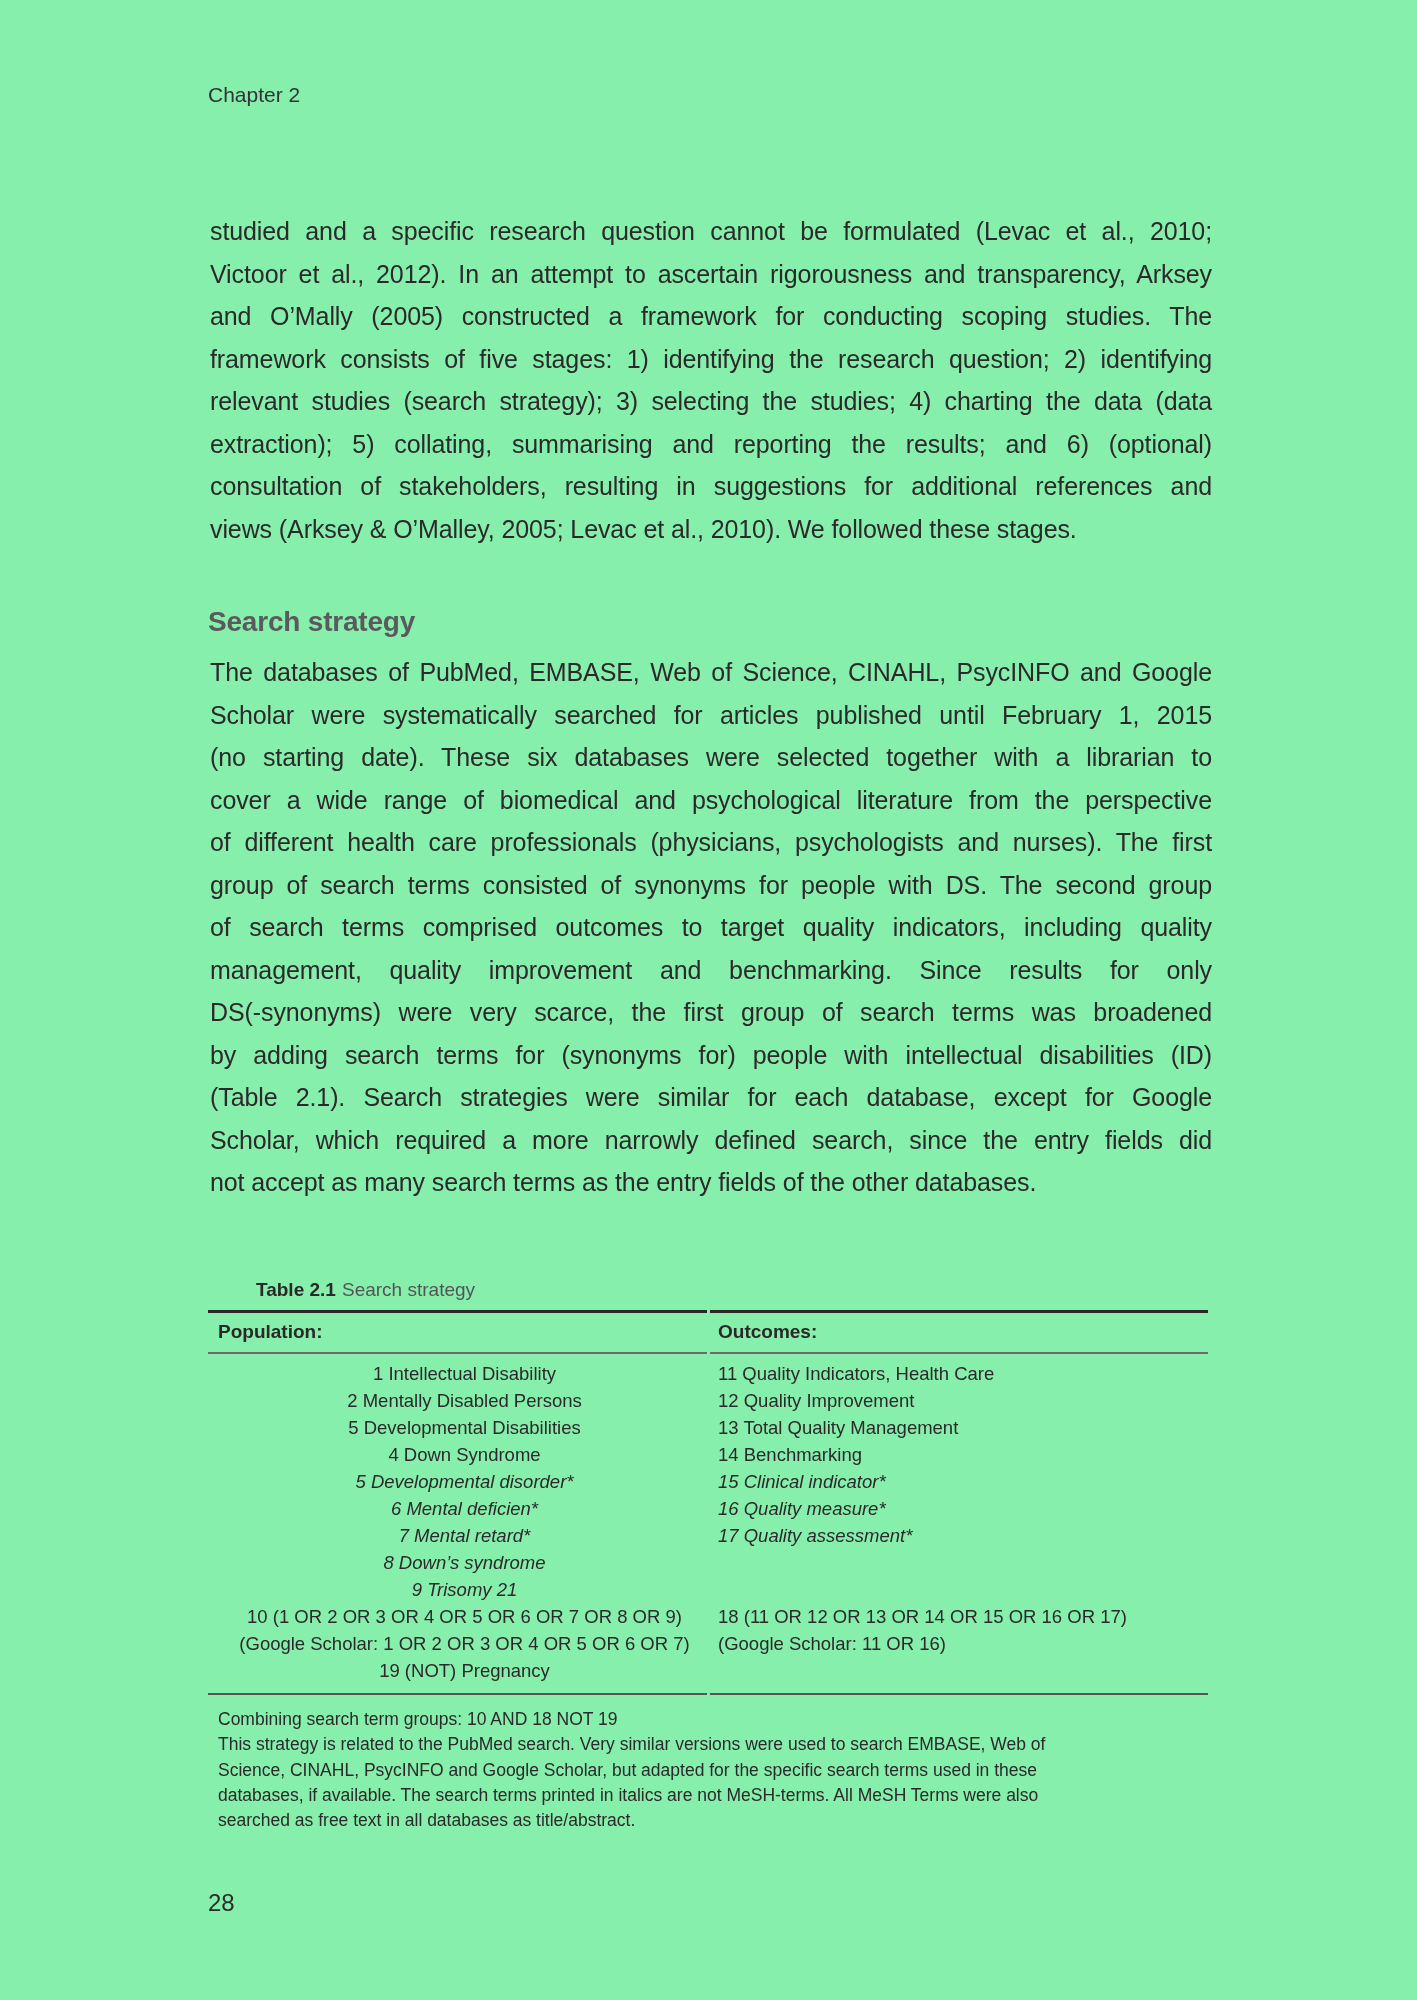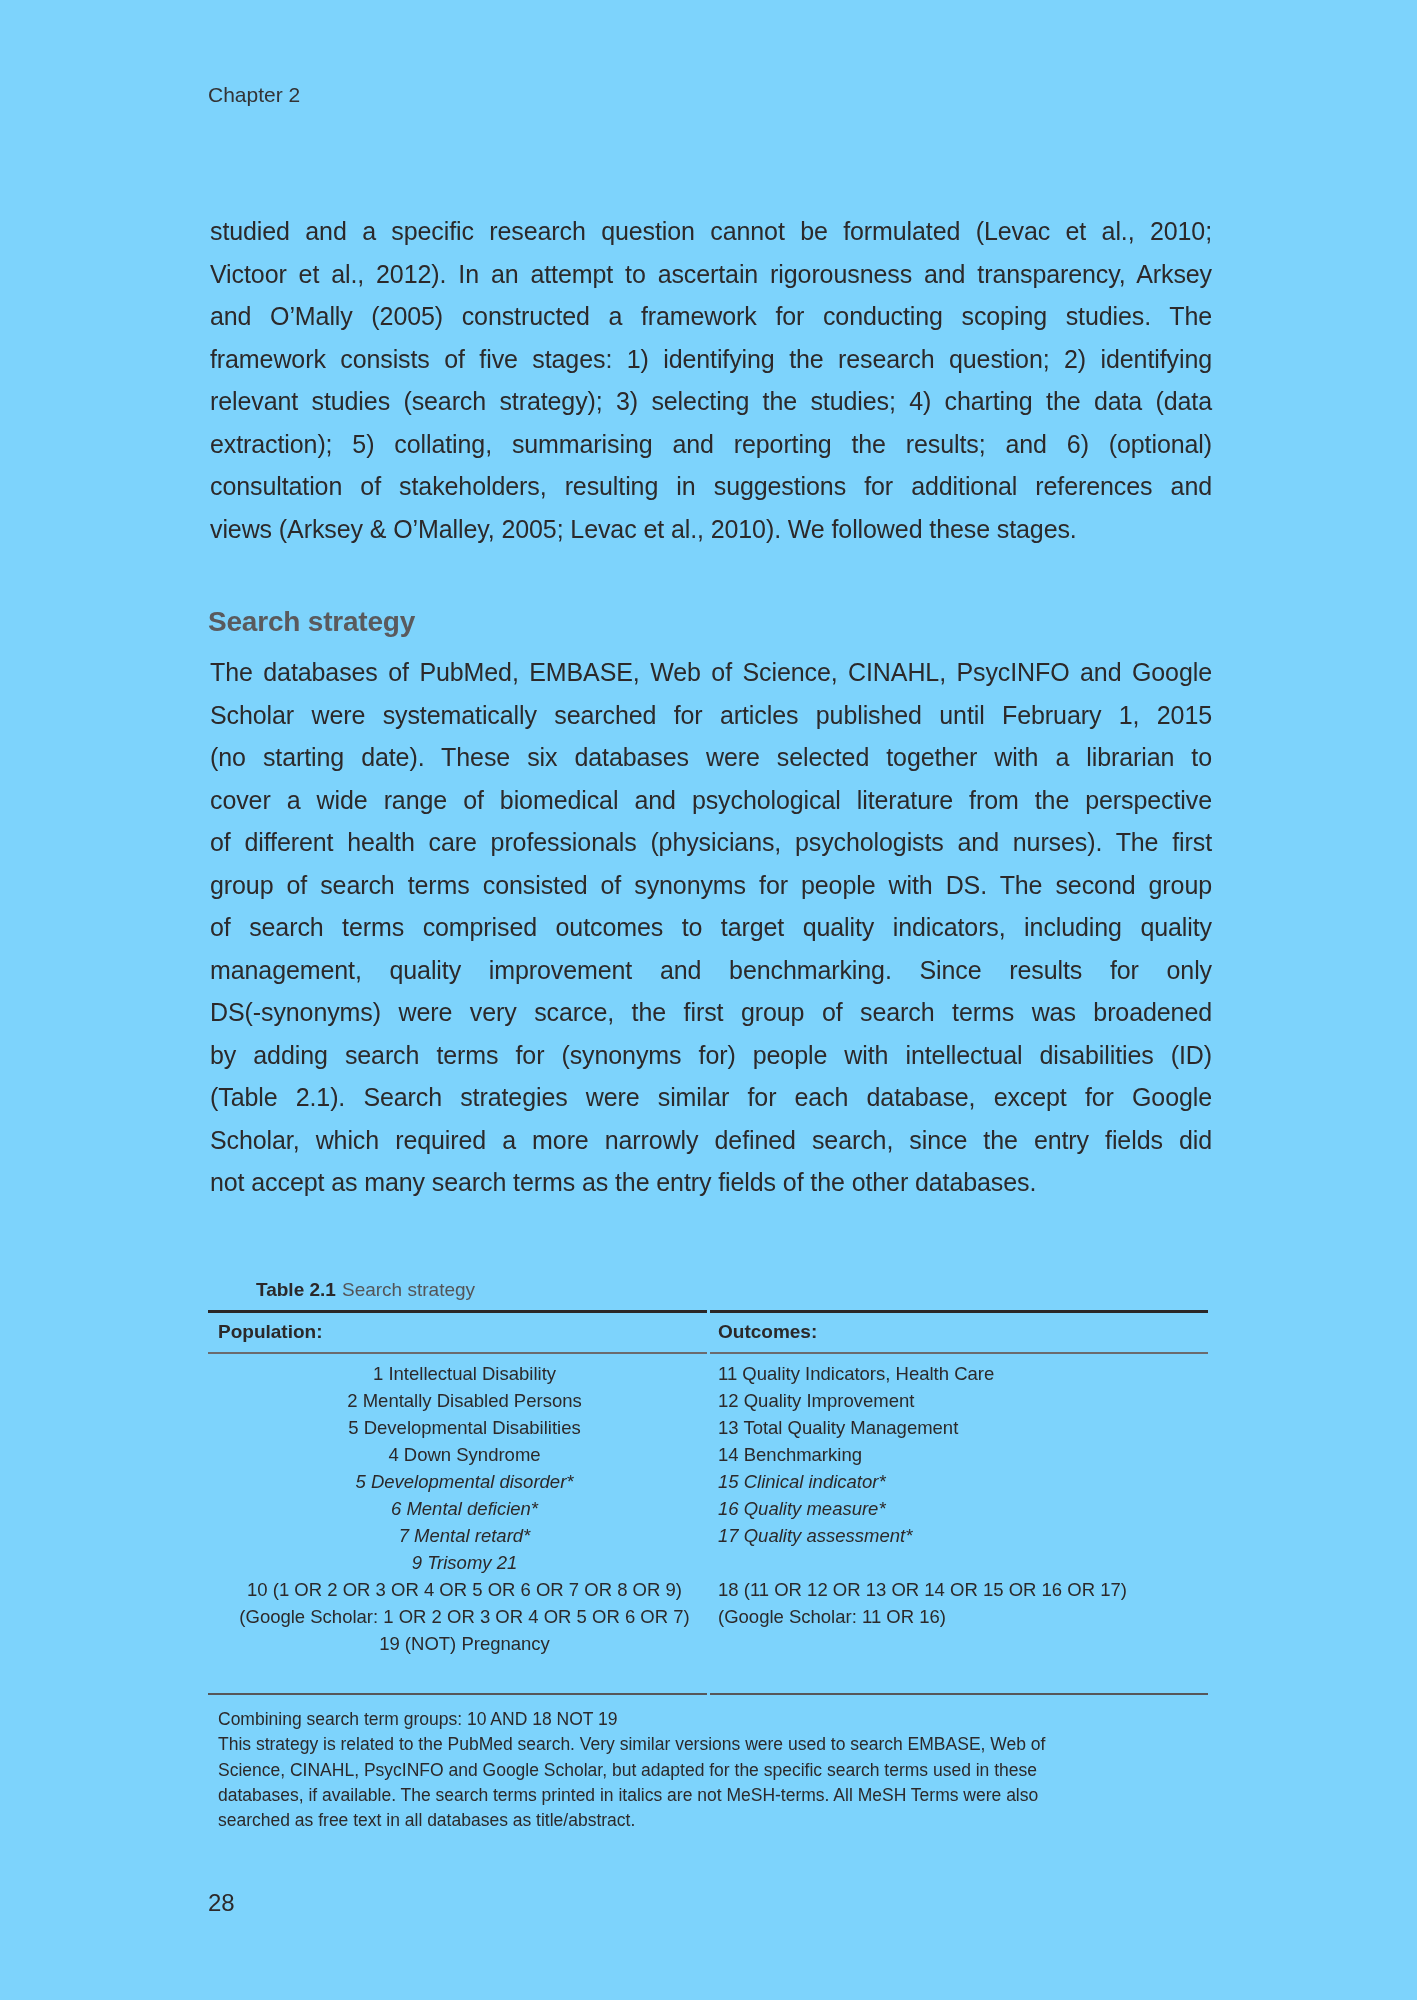--- a/index.html
+++ b/index.html
@@ -1,20 +1,20 @@
 <!DOCTYPE html>
 <html><head>
 <meta charset="utf-8">
 <style>
   html,body{margin:0;padding:0;background:#ffffff;}
   .page{
     position:relative;
     width:1417px;
     height:2000px;
-    background:#7dd3fc;
+    background:#86efac;
     font-family:"Liberation Sans","DejaVu Sans",sans-serif;
     color:#2c292a;
     overflow:hidden;
   }
   .abs{position:absolute;}
 
   .chapter-label{
     left:208px;top:81px;
     font-size:21px;line-height:28px;color:#333335;
   }
@@ -149,20 +149,24 @@
     </div>
     <div class="t-row">
       <div class="t-cell-l it">6 Mental deficien*</div>
       <div class="t-cell-r it">16 Quality measure*</div>
     </div>
     <div class="t-row">
       <div class="t-cell-l it">7 Mental retard*</div>
       <div class="t-cell-r it">17 Quality assessment*</div>
     </div>
     <div class="t-row">
+      <div class="t-cell-l it">8 Down’s syndrome</div>
+      <div class="t-cell-r"></div>
+    </div>
+    <div class="t-row">
       <div class="t-cell-l it">9 Trisomy 21</div>
       <div class="t-cell-r"></div>
     </div>
     <div class="t-row">
       <div class="t-cell-l">10 (1 OR 2 OR 3 OR 4 OR 5 OR 6 OR 7 OR 8 OR 9)</div>
       <div class="t-cell-r">18 (11 OR 12 OR 13 OR 14 OR 15 OR 16 OR 17)</div>
     </div>
     <div class="t-row">
       <div class="t-cell-l">(Google Scholar: 1 OR 2 OR 3 OR 4 OR 5 OR 6 OR 7)</div>
       <div class="t-cell-r">(Google Scholar: 11 OR 16)</div>

